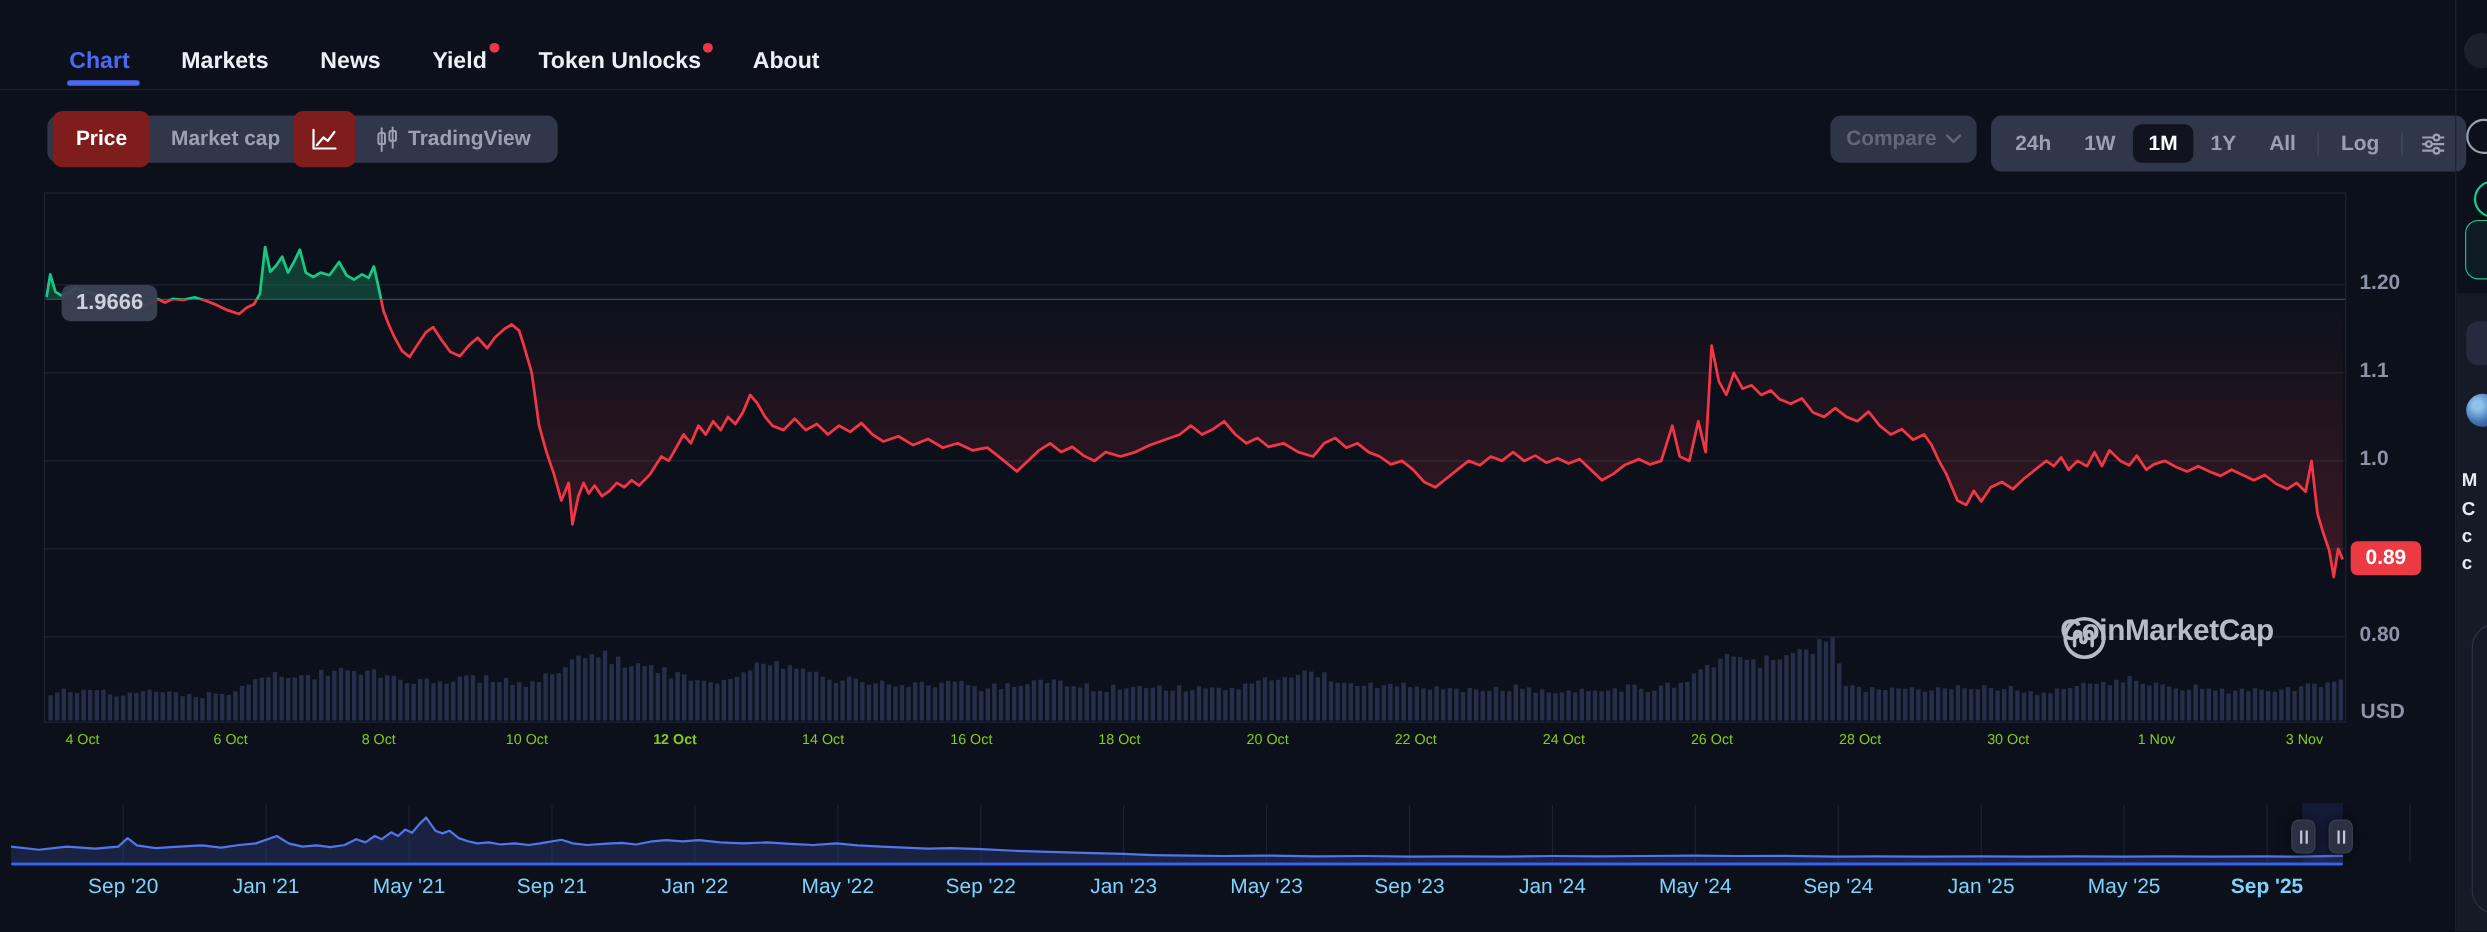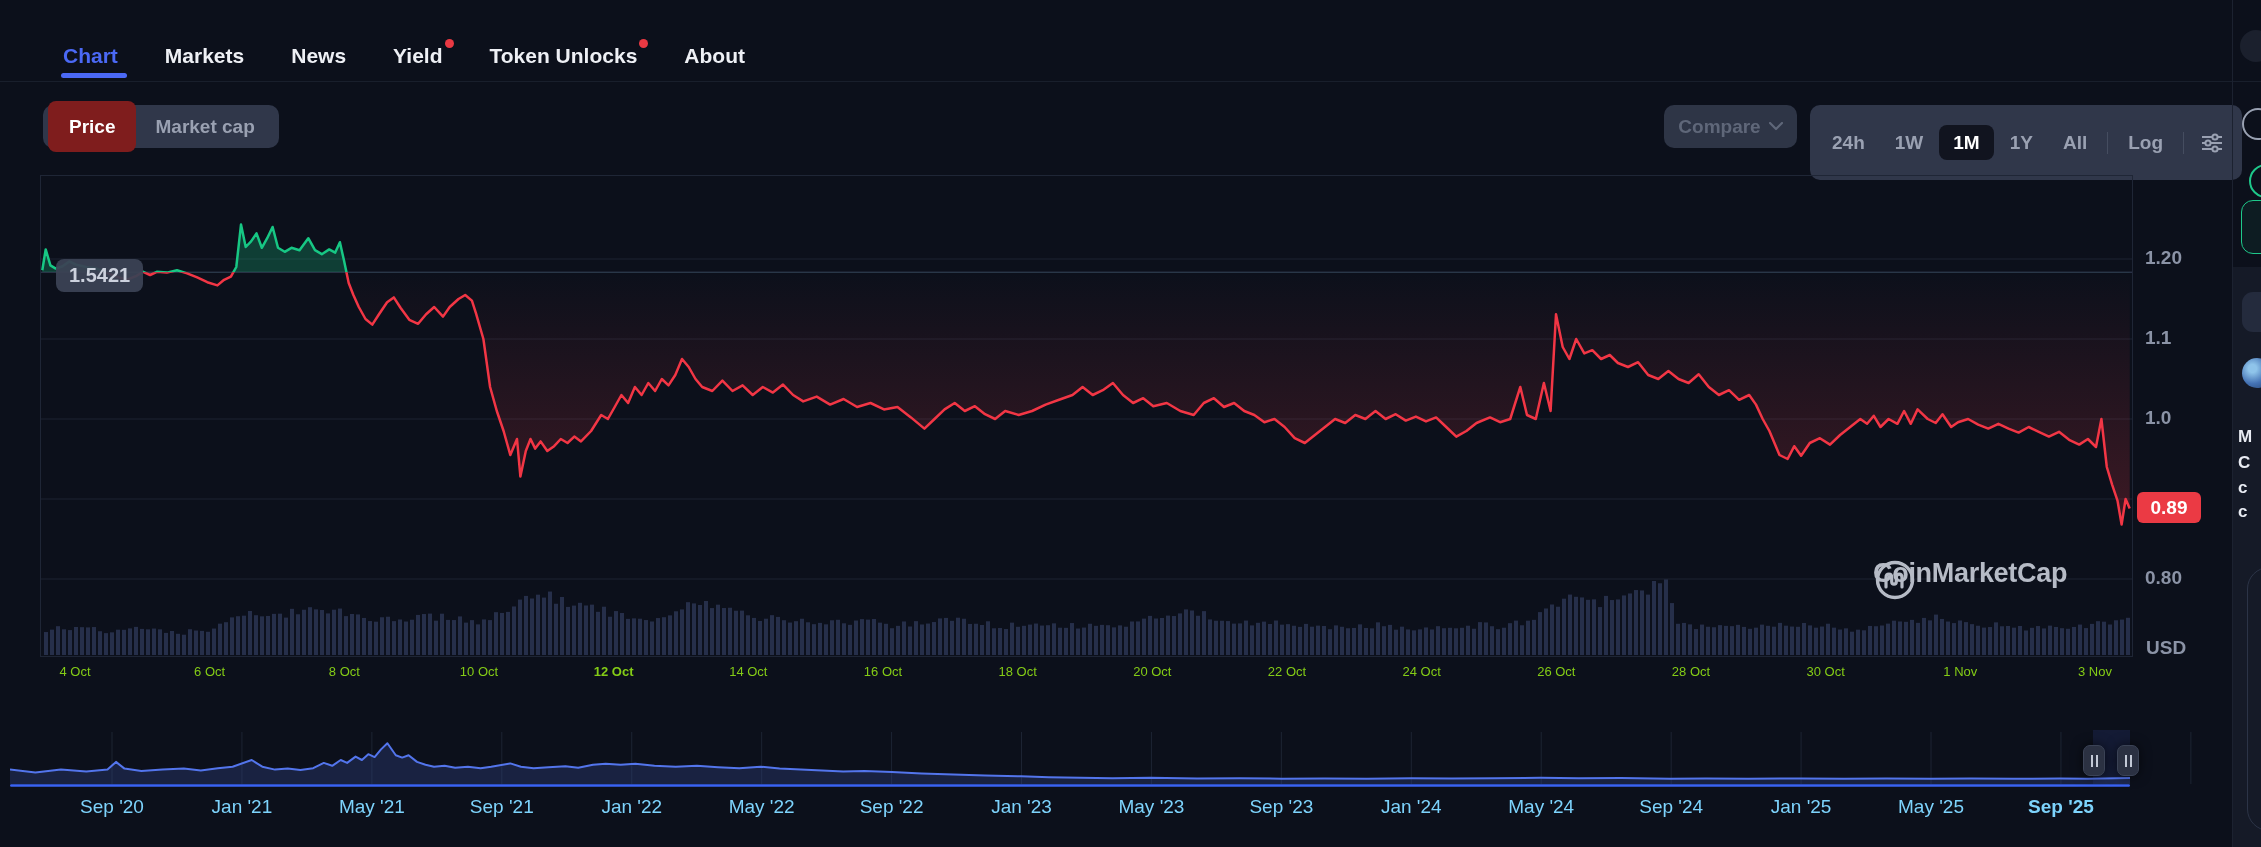--- a/index.html
+++ b/index.html
@@ -17,21 +17,21 @@
        display:flex;align-items:center;padding:0 5px;box-sizing:border-box;}
   .seg .pill{height:51px;display:flex;align-items:center;justify-content:center;border-radius:8px;
              font-size:19px;font-weight:700;color:#fff;background:#7f1d1d;padding:0 21px;cursor:pointer;}
   .seg .opt{font-size:19px;font-weight:600;color:#9aa1b2;padding:0 19px;cursor:pointer;display:flex;align-items:center;gap:9px;}
   .seg1{left:43px;}
   .seg2{left:262px;}
   .seg2 .pill{padding:0 15px;}
   .compare{position:absolute;left:1664px;top:105px;width:133px;height:43px;background:#2e3546;border-radius:10px;
            display:flex;align-items:center;justify-content:center;gap:8px;font-size:19px;font-weight:600;color:#5f6779;cursor:pointer;}
   .ranges{position:absolute;left:1810px;top:105px;height:43px;background:#30374a;border-radius:10px;
-          display:flex;align-items:center;padding:16px 8px;gap:2px;}
+          display:flex;align-items:center;padding:4px 8px;gap:2px;}
   .rbtn{font-size:19px;font-weight:700;color:#9aa1b2;padding:0 14px;height:35px;display:flex;align-items:center;border-radius:8px;cursor:pointer;}
   .rbtn.active{background:#11141f;color:#ffffff;}
   .vsep{width:1px;height:22px;background:#454d60;margin:0 4px;}
   .icon-btn{display:flex;align-items:center;justify-content:center;padding:0 10px;cursor:pointer;}
   
   .chart-card{position:absolute;left:40px;top:175px;width:2091px;height:480px;
               border:1px solid #1f2636;box-sizing:content-box;}
   .chart-card svg{position:absolute;left:0;top:0;}
   .open-badge{position:absolute;left:15px;top:83px;background:rgba(59,66,84,0.95);border-radius:8px;
               padding:5px 13px;font-size:20px;font-weight:600;color:#ccd1dd;z-index:3;}
@@ -77,20 +77,37 @@
     <div class="tab"><span>Yield</span><span class="dot"></span></div>
     <div class="tab"><span>Token Unlocks</span><span class="dot"></span></div>
     <div class="tab"><span>About</span></div>
   </div>
   <div class="tab-underline"></div>
   <div class="top-divider"></div>
 
   <div class="seg seg1">
     <div class="pill">Price</div>
     <div class="opt">Market cap</div>
+  </div>
+  <div class="seg seg2">
+    <div class="pill">
+      <svg width="26" height="22" viewBox="0 0 26 22">
+        <path d="M3 2 V19 H23" stroke="#ffffff" stroke-width="2" fill="none" stroke-linecap="round"></path>
+        <path d="M6 16 L12 9 L16 12 L22 4" stroke="#ffffff" stroke-width="2" fill="none" stroke-linecap="round" stroke-linejoin="round"></path>
+      </svg>
+    </div>
+    <div class="opt">
+      <svg width="20" height="24" viewBox="0 0 20 24">
+        <line x1="5" y1="1" x2="5" y2="23" stroke="#9aa1b2" stroke-width="1.8"></line>
+        <rect x="2" y="6" width="6" height="10" rx="1.5" fill="none" stroke="#9aa1b2" stroke-width="1.8"></rect>
+        <line x1="15" y1="0" x2="15" y2="20" stroke="#9aa1b2" stroke-width="1.8"></line>
+        <rect x="12" y="4" width="6" height="9" rx="1.5" fill="none" stroke="#9aa1b2" stroke-width="1.8"></rect>
+      </svg>
+      <span>TradingView</span>
+    </div>
   </div>
 
   <div class="compare">
     <span>Compare</span>
     <svg width="14" height="9" viewBox="0 0 14 9">
       <path d="M1 1 L7 7 L13 1" stroke="#5f6779" stroke-width="2.2" fill="none" stroke-linecap="round" stroke-linejoin="round"></path>
     </svg>
   </div>
 
   <div class="ranges">
@@ -482,21 +499,21 @@
           <rect x="2067" y="448.501134942948" width="4" height="30.498865057051994"></rect>
           <rect x="2073" y="444.30078404007554" width="4" height="34.69921595992449"></rect>
           <rect x="2079" y="443.5883041484191" width="4" height="35.41169585158085"></rect>
           <rect x="2085" y="441.8023938699849" width="4" height="37.197606130015124"></rect>
         </g>
         <path d="M1.3,94.2 L4.7,73.4 L9.4,89.4 L14.8,92.6 L21.5,90.2 L28.3,85.4 L35.0,88.6 L45.1,91.0 L55.2,92.6 L65.3,96.6 L75.4,100.6 L85.5,103.8 L95.6,99.8 L102.3,95.8 L109.1,99.0 L115.8,95.8 L125.9,96.6 L136.0,94.2 L146.1,97.4 L156.2,101.4 L166.3,106.2 L176.4,109.4 L183.1,103.8 L189.9,100.6 L195.3,91.0 L200.0,48.6 L204.7,71.0 L210.1,65.4 L215.5,57.4 L220.8,71.8 L226.2,62.2 L231.6,51.0 L237.0,71.8 L243.7,75.8 L250.5,71.8 L258.5,74.2 L267.3,62.2 L274.0,74.2 L280.8,78.2 L288.2,73.4 L294.2,76.6 L298.9,66.2 L303.0,84.6 L307.7,107.0 L312.4,119.0 L317.8,131.0 L324.5,143.0 L331.3,148.6 L338.0,138.2 L346.1,126.2 L352.8,121.4 L359.5,131.8 L368.3,143.8 L377.1,147.8 L385.1,138.2 L393.2,131.0 L402.0,140.6 L408.7,131.0 L417.5,123.0 L424.2,119.0 L430.9,124.6 L435.0,137.4 L442.4,163.0 L449.1,211.0 L455.8,235.0 L462.6,255.0 L469.3,279.0 L476.0,263.0 L479.4,300.6 L484.8,275.0 L489.5,263.0 L494.2,272.6 L499.6,265.4 L506.3,275.0 L513.1,270.2 L519.8,263.0 L526.5,267.0 L533.3,260.6 L540.0,265.4 L550.1,255.0 L560.2,239.0 L566.9,243.0 L573.7,231.0 L580.4,219.0 L587.1,227.0 L593.9,211.0 L600.6,219.0 L607.3,207.0 L614.1,215.0 L620.8,203.0 L627.5,209.4 L634.3,199.0 L641.0,183.0 L647.7,191.0 L654.5,203.0 L661.2,211.0 L671.3,215.0 L681.4,204.6 L691.5,215.0 L701.6,209.4 L711.7,219.0 L721.8,211.0 L731.9,216.6 L742.0,208.6 L752.1,219.0 L762.2,225.4 L775.7,220.6 L789.1,228.6 L802.6,223.0 L816.1,231.0 L829.5,227.0 L843.0,233.4 L856.5,231.0 L869.9,241.4 L883.4,252.6 L893.5,243.0 L903.6,233.4 L913.7,227.0 L923.8,235.0 L933.9,230.2 L944.0,238.2 L954.1,243.0 L964.2,235.0 L977.7,239.0 L991.1,235.0 L1004.6,228.6 L1018.1,223.8 L1031.5,219.0 L1041.6,211.0 L1051.7,219.0 L1061.8,214.2 L1071.9,207.0 L1082.0,219.0 L1092.1,227.0 L1102.2,222.2 L1112.3,230.2 L1125.8,227.0 L1139.3,235.0 L1152.7,239.0 L1162.8,227.0 L1172.9,222.2 L1183.0,231.0 L1193.1,227.0 L1203.2,235.0 L1213.3,239.0 L1223.4,246.2 L1233.5,243.0 L1243.6,251.0 L1253.7,262.2 L1263.8,267.0 L1273.9,259.0 L1284.0,251.0 L1294.1,243.0 L1304.2,247.0 L1314.3,239.0 L1324.4,243.0 L1334.5,235.0 L1344.6,243.0 L1354.7,238.2 L1364.8,244.6 L1374.9,240.6 L1385.0,245.4 L1395.1,241.4 L1405.2,251.0 L1415.3,260.6 L1425.4,255.0 L1435.5,247.0 L1449.0,241.4 L1459.1,246.2 L1469.2,243.0 L1479.3,211.0 L1486.0,239.0 L1494.8,243.0 L1502.9,207.0 L1509.6,235.0 L1515.0,138.2 L1521.7,171.0 L1528.4,183.0 L1535.2,163.0 L1543.3,177.4 L1551.3,174.2 L1560.1,183.0 L1568.8,179.0 L1576.9,187.0 L1587.0,191.0 L1597.1,186.2 L1607.2,199.0 L1617.3,203.0 L1627.4,195.0 L1637.5,203.0 L1647.6,207.0 L1657.7,198.2 L1667.8,211.0 L1677.9,219.0 L1688.0,214.2 L1698.1,223.8 L1708.2,219.0 L1715.0,228.6 L1721.7,243.0 L1728.4,255.0 L1738.5,279.0 L1746.6,283.0 L1753.3,270.2 L1760.1,279.8 L1768.8,267.0 L1778.9,262.2 L1789.0,268.6 L1799.1,259.0 L1809.2,251.0 L1819.3,243.0 L1826.1,247.8 L1832.8,239.8 L1839.5,251.0 L1847.6,243.0 L1856.4,247.8 L1863.1,235.0 L1869.8,247.8 L1876.6,233.4 L1886.7,243.0 L1894.7,247.0 L1901.5,238.2 L1910.2,251.0 L1917.0,246.2 L1927.1,243.0 L1937.2,248.6 L1947.3,252.6 L1957.4,247.8 L1967.5,252.6 L1977.6,256.6 L1987.7,251.0 L1997.8,255.8 L2007.9,260.6 L2018.0,255.8 L2028.1,263.8 L2038.2,268.6 L2046.9,263.0 L2055.0,271.0 L2060.4,243.0 L2065.8,291.0 L2071.1,308.6 L2076.5,324.6 L2080.6,348.6 L2084.6,323.0 L2088.7,332.6 L2088.7,96.19999999999999 L1.3,96.19999999999999 Z" fill="rgba(23,199,132,0.25)" clip-path="url(#clipAbove)"></path>
         <path d="M1.3,94.2 L4.7,73.4 L9.4,89.4 L14.8,92.6 L21.5,90.2 L28.3,85.4 L35.0,88.6 L45.1,91.0 L55.2,92.6 L65.3,96.6 L75.4,100.6 L85.5,103.8 L95.6,99.8 L102.3,95.8 L109.1,99.0 L115.8,95.8 L125.9,96.6 L136.0,94.2 L146.1,97.4 L156.2,101.4 L166.3,106.2 L176.4,109.4 L183.1,103.8 L189.9,100.6 L195.3,91.0 L200.0,48.6 L204.7,71.0 L210.1,65.4 L215.5,57.4 L220.8,71.8 L226.2,62.2 L231.6,51.0 L237.0,71.8 L243.7,75.8 L250.5,71.8 L258.5,74.2 L267.3,62.2 L274.0,74.2 L280.8,78.2 L288.2,73.4 L294.2,76.6 L298.9,66.2 L303.0,84.6 L307.7,107.0 L312.4,119.0 L317.8,131.0 L324.5,143.0 L331.3,148.6 L338.0,138.2 L346.1,126.2 L352.8,121.4 L359.5,131.8 L368.3,143.8 L377.1,147.8 L385.1,138.2 L393.2,131.0 L402.0,140.6 L408.7,131.0 L417.5,123.0 L424.2,119.0 L430.9,124.6 L435.0,137.4 L442.4,163.0 L449.1,211.0 L455.8,235.0 L462.6,255.0 L469.3,279.0 L476.0,263.0 L479.4,300.6 L484.8,275.0 L489.5,263.0 L494.2,272.6 L499.6,265.4 L506.3,275.0 L513.1,270.2 L519.8,263.0 L526.5,267.0 L533.3,260.6 L540.0,265.4 L550.1,255.0 L560.2,239.0 L566.9,243.0 L573.7,231.0 L580.4,219.0 L587.1,227.0 L593.9,211.0 L600.6,219.0 L607.3,207.0 L614.1,215.0 L620.8,203.0 L627.5,209.4 L634.3,199.0 L641.0,183.0 L647.7,191.0 L654.5,203.0 L661.2,211.0 L671.3,215.0 L681.4,204.6 L691.5,215.0 L701.6,209.4 L711.7,219.0 L721.8,211.0 L731.9,216.6 L742.0,208.6 L752.1,219.0 L762.2,225.4 L775.7,220.6 L789.1,228.6 L802.6,223.0 L816.1,231.0 L829.5,227.0 L843.0,233.4 L856.5,231.0 L869.9,241.4 L883.4,252.6 L893.5,243.0 L903.6,233.4 L913.7,227.0 L923.8,235.0 L933.9,230.2 L944.0,238.2 L954.1,243.0 L964.2,235.0 L977.7,239.0 L991.1,235.0 L1004.6,228.6 L1018.1,223.8 L1031.5,219.0 L1041.6,211.0 L1051.7,219.0 L1061.8,214.2 L1071.9,207.0 L1082.0,219.0 L1092.1,227.0 L1102.2,222.2 L1112.3,230.2 L1125.8,227.0 L1139.3,235.0 L1152.7,239.0 L1162.8,227.0 L1172.9,222.2 L1183.0,231.0 L1193.1,227.0 L1203.2,235.0 L1213.3,239.0 L1223.4,246.2 L1233.5,243.0 L1243.6,251.0 L1253.7,262.2 L1263.8,267.0 L1273.9,259.0 L1284.0,251.0 L1294.1,243.0 L1304.2,247.0 L1314.3,239.0 L1324.4,243.0 L1334.5,235.0 L1344.6,243.0 L1354.7,238.2 L1364.8,244.6 L1374.9,240.6 L1385.0,245.4 L1395.1,241.4 L1405.2,251.0 L1415.3,260.6 L1425.4,255.0 L1435.5,247.0 L1449.0,241.4 L1459.1,246.2 L1469.2,243.0 L1479.3,211.0 L1486.0,239.0 L1494.8,243.0 L1502.9,207.0 L1509.6,235.0 L1515.0,138.2 L1521.7,171.0 L1528.4,183.0 L1535.2,163.0 L1543.3,177.4 L1551.3,174.2 L1560.1,183.0 L1568.8,179.0 L1576.9,187.0 L1587.0,191.0 L1597.1,186.2 L1607.2,199.0 L1617.3,203.0 L1627.4,195.0 L1637.5,203.0 L1647.6,207.0 L1657.7,198.2 L1667.8,211.0 L1677.9,219.0 L1688.0,214.2 L1698.1,223.8 L1708.2,219.0 L1715.0,228.6 L1721.7,243.0 L1728.4,255.0 L1738.5,279.0 L1746.6,283.0 L1753.3,270.2 L1760.1,279.8 L1768.8,267.0 L1778.9,262.2 L1789.0,268.6 L1799.1,259.0 L1809.2,251.0 L1819.3,243.0 L1826.1,247.8 L1832.8,239.8 L1839.5,251.0 L1847.6,243.0 L1856.4,247.8 L1863.1,235.0 L1869.8,247.8 L1876.6,233.4 L1886.7,243.0 L1894.7,247.0 L1901.5,238.2 L1910.2,251.0 L1917.0,246.2 L1927.1,243.0 L1937.2,248.6 L1947.3,252.6 L1957.4,247.8 L1967.5,252.6 L1977.6,256.6 L1987.7,251.0 L1997.8,255.8 L2007.9,260.6 L2018.0,255.8 L2028.1,263.8 L2038.2,268.6 L2046.9,263.0 L2055.0,271.0 L2060.4,243.0 L2065.8,291.0 L2071.1,308.6 L2076.5,324.6 L2080.6,348.6 L2084.6,323.0 L2088.7,332.6 L2088.7,96.19999999999999 L1.3,96.19999999999999 Z" fill="url(#redGrad)" clip-path="url(#clipBelow)"></path>
         <path d="M1.3,94.2 L4.7,73.4 L9.4,89.4 L14.8,92.6 L21.5,90.2 L28.3,85.4 L35.0,88.6 L45.1,91.0 L55.2,92.6 L65.3,96.6 L75.4,100.6 L85.5,103.8 L95.6,99.8 L102.3,95.8 L109.1,99.0 L115.8,95.8 L125.9,96.6 L136.0,94.2 L146.1,97.4 L156.2,101.4 L166.3,106.2 L176.4,109.4 L183.1,103.8 L189.9,100.6 L195.3,91.0 L200.0,48.6 L204.7,71.0 L210.1,65.4 L215.5,57.4 L220.8,71.8 L226.2,62.2 L231.6,51.0 L237.0,71.8 L243.7,75.8 L250.5,71.8 L258.5,74.2 L267.3,62.2 L274.0,74.2 L280.8,78.2 L288.2,73.4 L294.2,76.6 L298.9,66.2 L303.0,84.6 L307.7,107.0 L312.4,119.0 L317.8,131.0 L324.5,143.0 L331.3,148.6 L338.0,138.2 L346.1,126.2 L352.8,121.4 L359.5,131.8 L368.3,143.8 L377.1,147.8 L385.1,138.2 L393.2,131.0 L402.0,140.6 L408.7,131.0 L417.5,123.0 L424.2,119.0 L430.9,124.6 L435.0,137.4 L442.4,163.0 L449.1,211.0 L455.8,235.0 L462.6,255.0 L469.3,279.0 L476.0,263.0 L479.4,300.6 L484.8,275.0 L489.5,263.0 L494.2,272.6 L499.6,265.4 L506.3,275.0 L513.1,270.2 L519.8,263.0 L526.5,267.0 L533.3,260.6 L540.0,265.4 L550.1,255.0 L560.2,239.0 L566.9,243.0 L573.7,231.0 L580.4,219.0 L587.1,227.0 L593.9,211.0 L600.6,219.0 L607.3,207.0 L614.1,215.0 L620.8,203.0 L627.5,209.4 L634.3,199.0 L641.0,183.0 L647.7,191.0 L654.5,203.0 L661.2,211.0 L671.3,215.0 L681.4,204.6 L691.5,215.0 L701.6,209.4 L711.7,219.0 L721.8,211.0 L731.9,216.6 L742.0,208.6 L752.1,219.0 L762.2,225.4 L775.7,220.6 L789.1,228.6 L802.6,223.0 L816.1,231.0 L829.5,227.0 L843.0,233.4 L856.5,231.0 L869.9,241.4 L883.4,252.6 L893.5,243.0 L903.6,233.4 L913.7,227.0 L923.8,235.0 L933.9,230.2 L944.0,238.2 L954.1,243.0 L964.2,235.0 L977.7,239.0 L991.1,235.0 L1004.6,228.6 L1018.1,223.8 L1031.5,219.0 L1041.6,211.0 L1051.7,219.0 L1061.8,214.2 L1071.9,207.0 L1082.0,219.0 L1092.1,227.0 L1102.2,222.2 L1112.3,230.2 L1125.8,227.0 L1139.3,235.0 L1152.7,239.0 L1162.8,227.0 L1172.9,222.2 L1183.0,231.0 L1193.1,227.0 L1203.2,235.0 L1213.3,239.0 L1223.4,246.2 L1233.5,243.0 L1243.6,251.0 L1253.7,262.2 L1263.8,267.0 L1273.9,259.0 L1284.0,251.0 L1294.1,243.0 L1304.2,247.0 L1314.3,239.0 L1324.4,243.0 L1334.5,235.0 L1344.6,243.0 L1354.7,238.2 L1364.8,244.6 L1374.9,240.6 L1385.0,245.4 L1395.1,241.4 L1405.2,251.0 L1415.3,260.6 L1425.4,255.0 L1435.5,247.0 L1449.0,241.4 L1459.1,246.2 L1469.2,243.0 L1479.3,211.0 L1486.0,239.0 L1494.8,243.0 L1502.9,207.0 L1509.6,235.0 L1515.0,138.2 L1521.7,171.0 L1528.4,183.0 L1535.2,163.0 L1543.3,177.4 L1551.3,174.2 L1560.1,183.0 L1568.8,179.0 L1576.9,187.0 L1587.0,191.0 L1597.1,186.2 L1607.2,199.0 L1617.3,203.0 L1627.4,195.0 L1637.5,203.0 L1647.6,207.0 L1657.7,198.2 L1667.8,211.0 L1677.9,219.0 L1688.0,214.2 L1698.1,223.8 L1708.2,219.0 L1715.0,228.6 L1721.7,243.0 L1728.4,255.0 L1738.5,279.0 L1746.6,283.0 L1753.3,270.2 L1760.1,279.8 L1768.8,267.0 L1778.9,262.2 L1789.0,268.6 L1799.1,259.0 L1809.2,251.0 L1819.3,243.0 L1826.1,247.8 L1832.8,239.8 L1839.5,251.0 L1847.6,243.0 L1856.4,247.8 L1863.1,235.0 L1869.8,247.8 L1876.6,233.4 L1886.7,243.0 L1894.7,247.0 L1901.5,238.2 L1910.2,251.0 L1917.0,246.2 L1927.1,243.0 L1937.2,248.6 L1947.3,252.6 L1957.4,247.8 L1967.5,252.6 L1977.6,256.6 L1987.7,251.0 L1997.8,255.8 L2007.9,260.6 L2018.0,255.8 L2028.1,263.8 L2038.2,268.6 L2046.9,263.0 L2055.0,271.0 L2060.4,243.0 L2065.8,291.0 L2071.1,308.6 L2076.5,324.6 L2080.6,348.6 L2084.6,323.0 L2088.7,332.6" fill="none" stroke="#17c784" stroke-width="2.5" stroke-linejoin="round" clip-path="url(#clipAbove)"></path>
         <path d="M1.3,94.2 L4.7,73.4 L9.4,89.4 L14.8,92.6 L21.5,90.2 L28.3,85.4 L35.0,88.6 L45.1,91.0 L55.2,92.6 L65.3,96.6 L75.4,100.6 L85.5,103.8 L95.6,99.8 L102.3,95.8 L109.1,99.0 L115.8,95.8 L125.9,96.6 L136.0,94.2 L146.1,97.4 L156.2,101.4 L166.3,106.2 L176.4,109.4 L183.1,103.8 L189.9,100.6 L195.3,91.0 L200.0,48.6 L204.7,71.0 L210.1,65.4 L215.5,57.4 L220.8,71.8 L226.2,62.2 L231.6,51.0 L237.0,71.8 L243.7,75.8 L250.5,71.8 L258.5,74.2 L267.3,62.2 L274.0,74.2 L280.8,78.2 L288.2,73.4 L294.2,76.6 L298.9,66.2 L303.0,84.6 L307.7,107.0 L312.4,119.0 L317.8,131.0 L324.5,143.0 L331.3,148.6 L338.0,138.2 L346.1,126.2 L352.8,121.4 L359.5,131.8 L368.3,143.8 L377.1,147.8 L385.1,138.2 L393.2,131.0 L402.0,140.6 L408.7,131.0 L417.5,123.0 L424.2,119.0 L430.9,124.6 L435.0,137.4 L442.4,163.0 L449.1,211.0 L455.8,235.0 L462.6,255.0 L469.3,279.0 L476.0,263.0 L479.4,300.6 L484.8,275.0 L489.5,263.0 L494.2,272.6 L499.6,265.4 L506.3,275.0 L513.1,270.2 L519.8,263.0 L526.5,267.0 L533.3,260.6 L540.0,265.4 L550.1,255.0 L560.2,239.0 L566.9,243.0 L573.7,231.0 L580.4,219.0 L587.1,227.0 L593.9,211.0 L600.6,219.0 L607.3,207.0 L614.1,215.0 L620.8,203.0 L627.5,209.4 L634.3,199.0 L641.0,183.0 L647.7,191.0 L654.5,203.0 L661.2,211.0 L671.3,215.0 L681.4,204.6 L691.5,215.0 L701.6,209.4 L711.7,219.0 L721.8,211.0 L731.9,216.6 L742.0,208.6 L752.1,219.0 L762.2,225.4 L775.7,220.6 L789.1,228.6 L802.6,223.0 L816.1,231.0 L829.5,227.0 L843.0,233.4 L856.5,231.0 L869.9,241.4 L883.4,252.6 L893.5,243.0 L903.6,233.4 L913.7,227.0 L923.8,235.0 L933.9,230.2 L944.0,238.2 L954.1,243.0 L964.2,235.0 L977.7,239.0 L991.1,235.0 L1004.6,228.6 L1018.1,223.8 L1031.5,219.0 L1041.6,211.0 L1051.7,219.0 L1061.8,214.2 L1071.9,207.0 L1082.0,219.0 L1092.1,227.0 L1102.2,222.2 L1112.3,230.2 L1125.8,227.0 L1139.3,235.0 L1152.7,239.0 L1162.8,227.0 L1172.9,222.2 L1183.0,231.0 L1193.1,227.0 L1203.2,235.0 L1213.3,239.0 L1223.4,246.2 L1233.5,243.0 L1243.6,251.0 L1253.7,262.2 L1263.8,267.0 L1273.9,259.0 L1284.0,251.0 L1294.1,243.0 L1304.2,247.0 L1314.3,239.0 L1324.4,243.0 L1334.5,235.0 L1344.6,243.0 L1354.7,238.2 L1364.8,244.6 L1374.9,240.6 L1385.0,245.4 L1395.1,241.4 L1405.2,251.0 L1415.3,260.6 L1425.4,255.0 L1435.5,247.0 L1449.0,241.4 L1459.1,246.2 L1469.2,243.0 L1479.3,211.0 L1486.0,239.0 L1494.8,243.0 L1502.9,207.0 L1509.6,235.0 L1515.0,138.2 L1521.7,171.0 L1528.4,183.0 L1535.2,163.0 L1543.3,177.4 L1551.3,174.2 L1560.1,183.0 L1568.8,179.0 L1576.9,187.0 L1587.0,191.0 L1597.1,186.2 L1607.2,199.0 L1617.3,203.0 L1627.4,195.0 L1637.5,203.0 L1647.6,207.0 L1657.7,198.2 L1667.8,211.0 L1677.9,219.0 L1688.0,214.2 L1698.1,223.8 L1708.2,219.0 L1715.0,228.6 L1721.7,243.0 L1728.4,255.0 L1738.5,279.0 L1746.6,283.0 L1753.3,270.2 L1760.1,279.8 L1768.8,267.0 L1778.9,262.2 L1789.0,268.6 L1799.1,259.0 L1809.2,251.0 L1819.3,243.0 L1826.1,247.8 L1832.8,239.8 L1839.5,251.0 L1847.6,243.0 L1856.4,247.8 L1863.1,235.0 L1869.8,247.8 L1876.6,233.4 L1886.7,243.0 L1894.7,247.0 L1901.5,238.2 L1910.2,251.0 L1917.0,246.2 L1927.1,243.0 L1937.2,248.6 L1947.3,252.6 L1957.4,247.8 L1967.5,252.6 L1977.6,256.6 L1987.7,251.0 L1997.8,255.8 L2007.9,260.6 L2018.0,255.8 L2028.1,263.8 L2038.2,268.6 L2046.9,263.0 L2055.0,271.0 L2060.4,243.0 L2065.8,291.0 L2071.1,308.6 L2076.5,324.6 L2080.6,348.6 L2084.6,323.0 L2088.7,332.6" fill="none" stroke="#f23645" stroke-width="2.5" stroke-linejoin="round" clip-path="url(#clipBelow)"></path>
       </svg>
-    <div class="open-badge">1.5421</div>
+    <div class="open-badge">1.9666</div>
     <div class="watermark">
       <svg width="44" height="44" viewBox="0 0 44 44">
         <circle cx="22" cy="22" r="17.5" stroke="#ced3de" stroke-width="3.4" fill="none"></circle>
         <path d="M13 29 V19.5 q0-3.4 2.9-3.4 2.8 0 2.8 3.4 v4.2 q0 2.4 2.3 2.4 2.3 0 2.3-2.4 v-4.2 q0-3.4 2.8-3.4 2.9 0 2.9 3.4 V29" stroke="#ced3de" stroke-width="3.2" fill="none" stroke-linecap="round"></path>
       </svg>
       <span class="wm-text">CoinMarketCap</span>
     </div>
   </div>
 
   <div id="y-axis">

